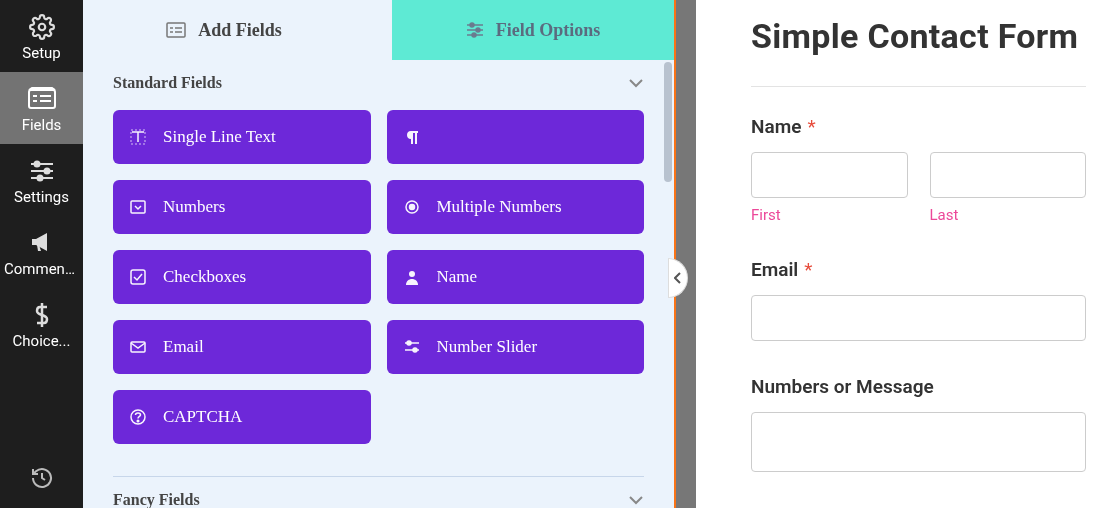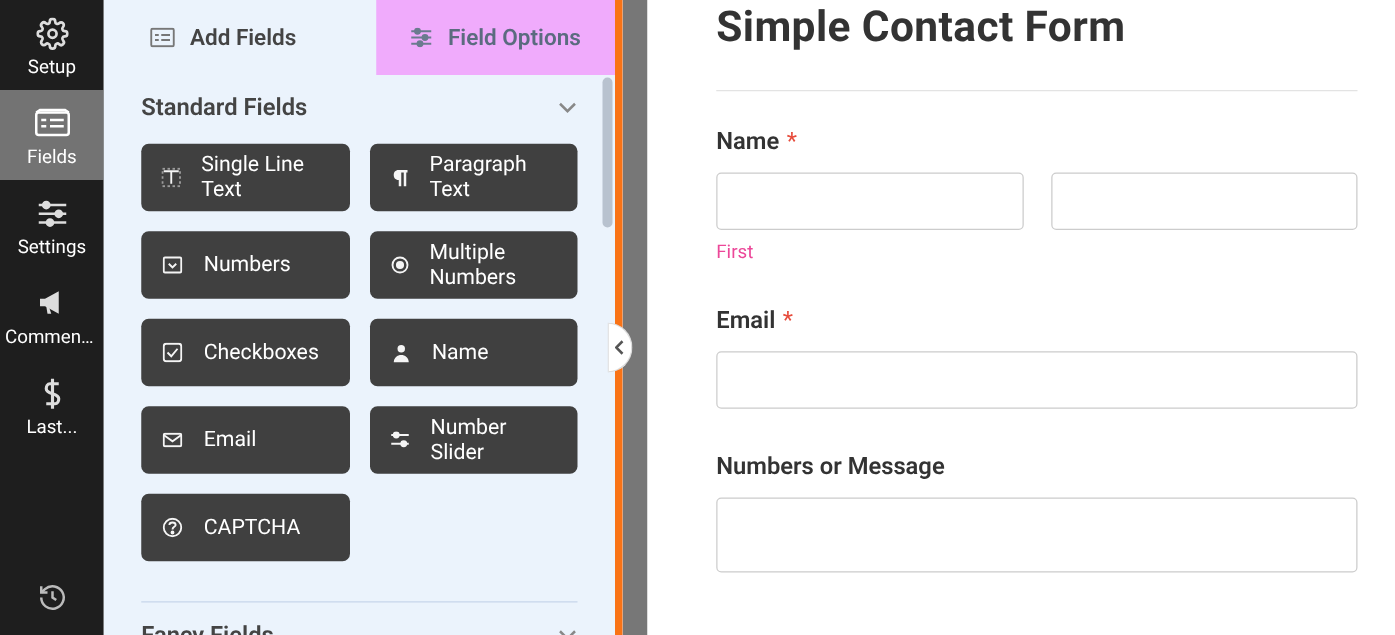--- a/index.html
+++ b/index.html
@@ -9,46 +9,46 @@
     
     .iconbar { width:83px; background:#1e1e1e; display:flex; flex-direction:column; color:#fff; text-align:center; }
     .iconbar-item { padding:12px 0 10px; cursor:pointer; font-size:15px; }
     .iconbar-item.active { background:#737373; }
     .iconbar-item .ic { display:flex; align-items:center; justify-content:center; height:30px; color:#fff;}
     .iconbar-item.muted .ic { color:#ccc; }
     .iconbar-item .lbl { margin-top:2px; white-space:nowrap; overflow:hidden; text-overflow:ellipsis; padding:0 4px;}
     .iconbar-last { margin-top:auto; padding:18px 0; display:flex; align-items:center; justify-content:center; color:#bbb;}
 
     
-    .fields-panel { width:415px; background:#ebf3fc; position:relative; display:flex; flex-direction:column; border-right:6px solid #f97316;}
+    .fields-panel { width:593px; background:#ebf3fc; position:relative; display:flex; flex-direction:column; border-right:2px solid #f97316;font-family:Liberation Serif, serif;}
     .tabs { display:flex; height:60px;}
     .tab { flex:1; display:flex; align-items:center; justify-content:center; gap:12px; font-size:18px; font-weight:600; color:#444; cursor:pointer;}
-    .tab.inactive { background:#f0abfc; color:#5b6b7f;margin-left:27px;}
+    .tab.inactive { background:#5eead4; color:#5b6b7f;margin-left:27px;}
     .tab .ticon { color:#777;}
 
     .panel-body { flex:1; overflow-y:hidden; position:relative;}
-    .section-head { display:flex; align-items:center; justify-content:space-between; padding:14px 30px 6px 30px; font-size:19px; font-weight:600; color:#444;}
+    .section-head { display:flex; align-items:center; justify-content:space-between; padding:14px 30px 6px 30px; font-size:16px; font-weight:600; color:#444;}
     .chev { color:#888;}
     .grid { display:grid; grid-template-columns: 1fr 1fr; gap:16px; padding:12px 30px 20px 30px;}
-    .field-btn { background:#404040; color:#fff; border-radius:6px; height:54px; display:flex; align-items:center; padding:0 16px; gap:16px; cursor:pointer; font-size:17px;}
+    .field-btn { background:#6d28d9; color:#fff; border-radius:6px; height:54px; display:flex; align-items:center; padding:0 16px; gap:16px; cursor:pointer; font-size:17px;}
     .field-btn .fic { width:18px; display:flex; align-items:center; justify-content:center; opacity:.95;}
     .divider-line{ border-top:1px solid #c7d6ea; margin:12px 30px 0;}
 
     
     .scrollbar{ position:absolute; right:2px; top:62px; width:8px; height:120px; background:#b8c2cf; border-radius:4px; }
 
     
     .collapse-handle{ position:absolute; right:-14px; top:258px; width:20px; height:40px; background:#fff; border:1px solid #ddd; border-radius:0 20px 20px 0; display:flex; align-items:center; justify-content:center; color:#555; cursor:pointer; z-index:2;}
 
     
     .gap { width:20px; background:#777;}
 
     
     .preview { flex:1; background:#fff; padding:0 30px 0 55px; overflow:hidden;}
-    .form-title { font-size:34px; font-weight:700; color:#333; margin-top:2px; letter-spacing:.3px;}
+    .form-title { font-size:34px; font-weight:700; color:#333; margin-top:16px; letter-spacing:.3px;}
     .hr { border:none; border-bottom:1px solid #e3e3e3; margin:30px 0 28px;}
     .form-label { font-size:19px; font-weight:600; color:#333; display:flex; align-items:center; gap:6px; margin-bottom:14px;}
     .req { color:#e74c3c; font-weight:400;}
     .name-row { display:flex; gap:22px;}
     .nm-col { flex:1;}
     .text-input { width:100%; height:46px; border:1px solid #ccc; border-radius:4px; background:#fff;}
     .sub-label{ font-size:15px; color:#ec4899; margin-top:8px;}
     .field-block{ margin-bottom:34px;}
     .full-input{ width:100%; height:46px; border:1px solid #ccc; border-radius:4px;}
     .textarea{ width:100%; height:60px; border:1px solid #ccc; border-radius:4px;}
@@ -105,21 +105,21 @@
       </div>
       <div class="lbl">Comment...</div>
     </div>
     <div class="iconbar-item muted">
       <div class="ic">
         <svg width="16" height="26" viewBox="0 0 16 26" fill="none" stroke="#ddd" stroke-width="2.5">
             <line x1="8" y1="1" x2="8" y2="25"></line>
             <path d="M13 5 L6 5 C4 5 3 7 3 9 C3 11 5 12 8 13 C11 14 13 15 13 17 C13 19 12 21 10 21 L3 21"></path>
           </svg>
       </div>
-      <div class="lbl">Last...</div>
+      <div class="lbl">Choice...</div>
     </div>
     <div class="iconbar-last">
       <svg width="24" height="24" viewBox="0 0 24 24" fill="none" stroke="#bbb" stroke-width="2">
           <path d="M3 12 a9 9 0 1 0 3-6.7 L3 8"></path>
           <polyline points="3 3 3 8 8 8"></polyline>
           <polyline points="12 7 12 12 15 14"></polyline>
         </svg>
     </div>
   </div>
 
@@ -172,21 +172,20 @@
               </svg>
             </span>
           <span>Single Line Text</span>
         </div>
         <div class="field-btn">
           <span class="fic">
               <svg width="14" height="16" viewBox="0 0 14 16" fill="#fff">
                 <path d="M6 2 C3 2 2 4 2 6 C2 8 3 10 6 10 L6 15 L8 15 L8 4 L10 4 L10 15 L12 15 L12 4 L13 4 L13 2 Z"></path>
               </svg>
             </span>
-          <span>Paragraph Text</span>
         </div>
         <div class="field-btn">
           <span class="fic">
               <svg width="16" height="16" viewBox="0 0 16 16" fill="none" stroke="#fff" stroke-width="1.5">
                 <rect x="1" y="2" width="14" height="12" rx="1"></rect>
                 <polyline points="5 7 8 10 11 7"></polyline>
               </svg>
             </span>
           <span>Numbers</span>
         </div>
@@ -280,20 +279,21 @@
         <span>Name</span>
         <span class="req">*</span>
       </div>
       <div class="name-row">
         <div class="nm-col">
           <input class="text-input" style="">
           <div class="sub-label">First</div>
         </div>
         <div class="nm-col">
           <input class="text-input" style="">
+          <div class="sub-label">Last</div>
         </div>
       </div>
     </div>
 
     <div class="field-block">
       <div class="form-label">
         <span>Email</span>
         <span class="req">*</span>
       </div>
       <input class="full-input" style="">

